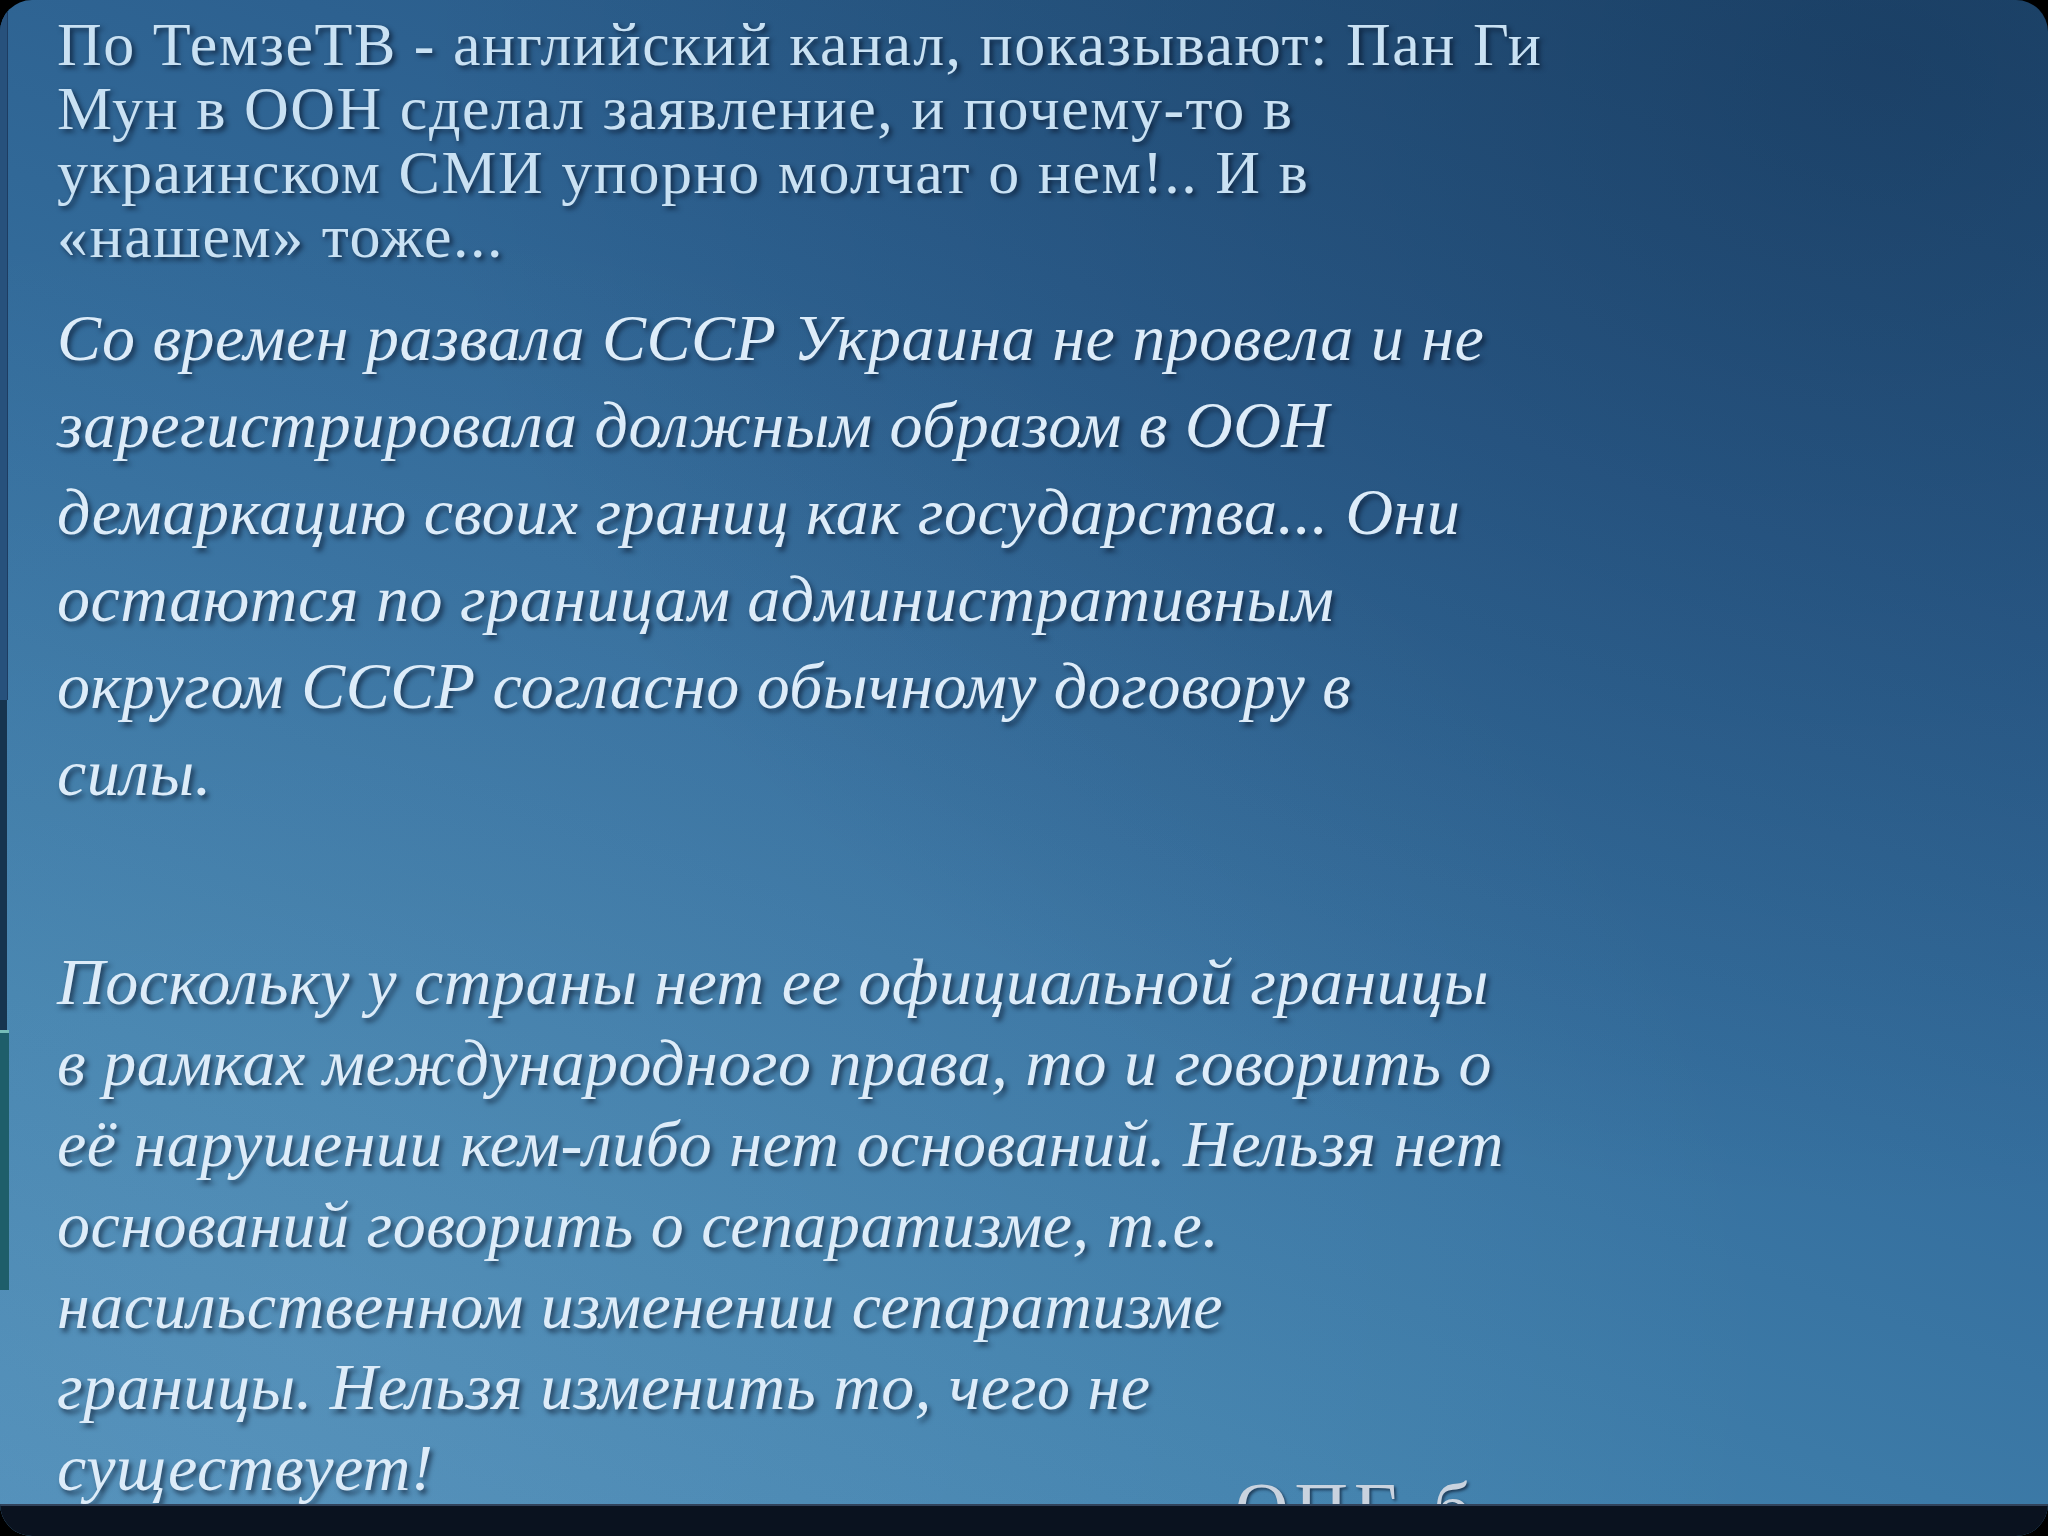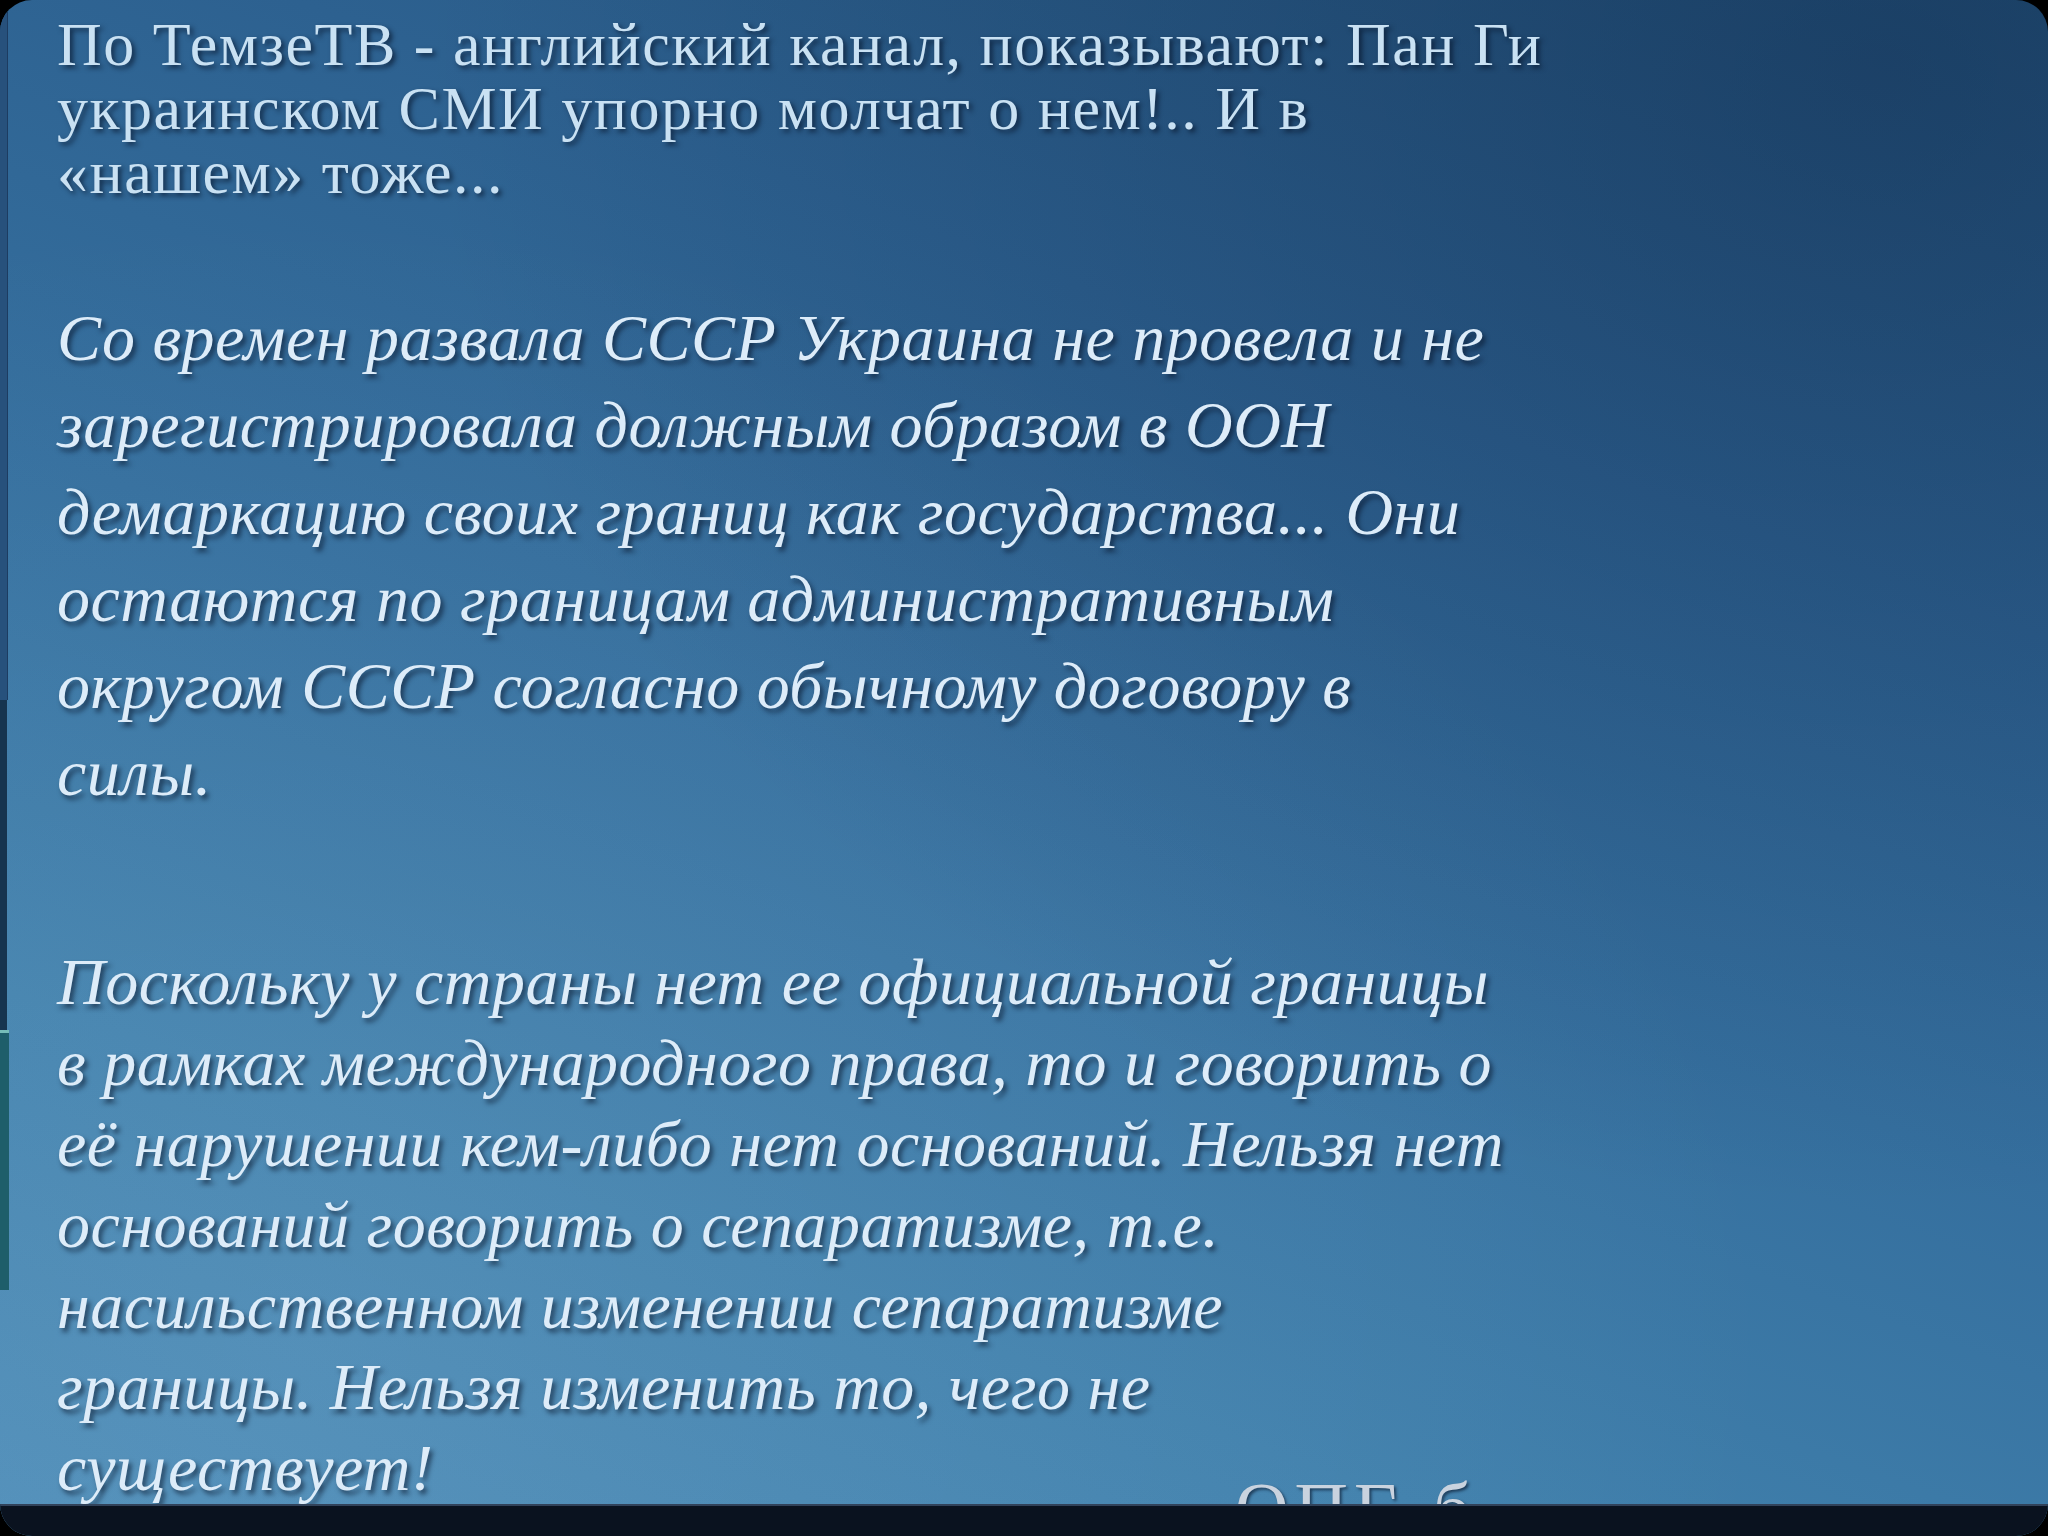--- a/index.html
+++ b/index.html
@@ -102,20 +102,21 @@
     box-sizing: border-box;
   }
 </style>
 </head>
 <body>
 
 <div class="slide">
 
   <div class="para para-intro">
     <span class="line">По ТемзеТВ - английский канал, показывают: Пан Ги</span>
+    <span class="line">Мун в ООН сделал заявление, и почему-то в</span>
     <span class="line">украинском СМИ упорно молчат о нем!.. И в</span>
     <span class="line">«нашем» тоже...</span>
   </div>
 
   <div class="para para-emph para-body1">
     <span class="line">Со времен развала СССР Украина не провела и не</span>
     <span class="line">зарегистрировала должным образом в ООН</span>
     <span class="line">демаркацию своих границ как государства... Они</span>
     <span class="line">остаются по границам административным</span>
     <span class="line">округом СССР согласно обычному договору в</span>

